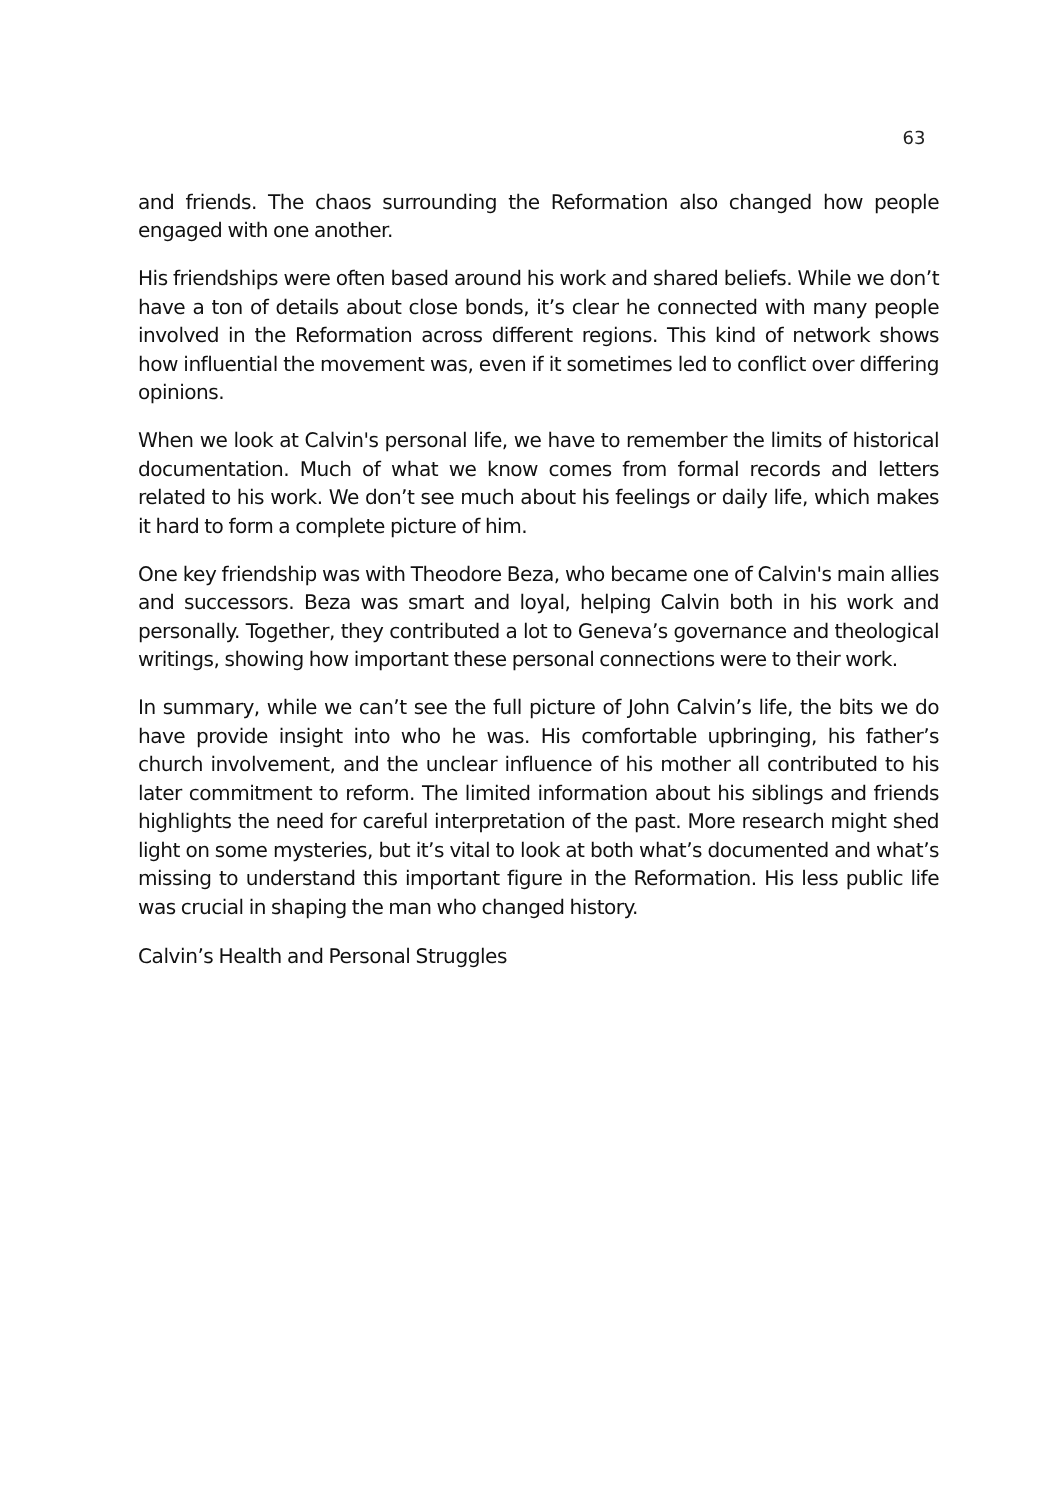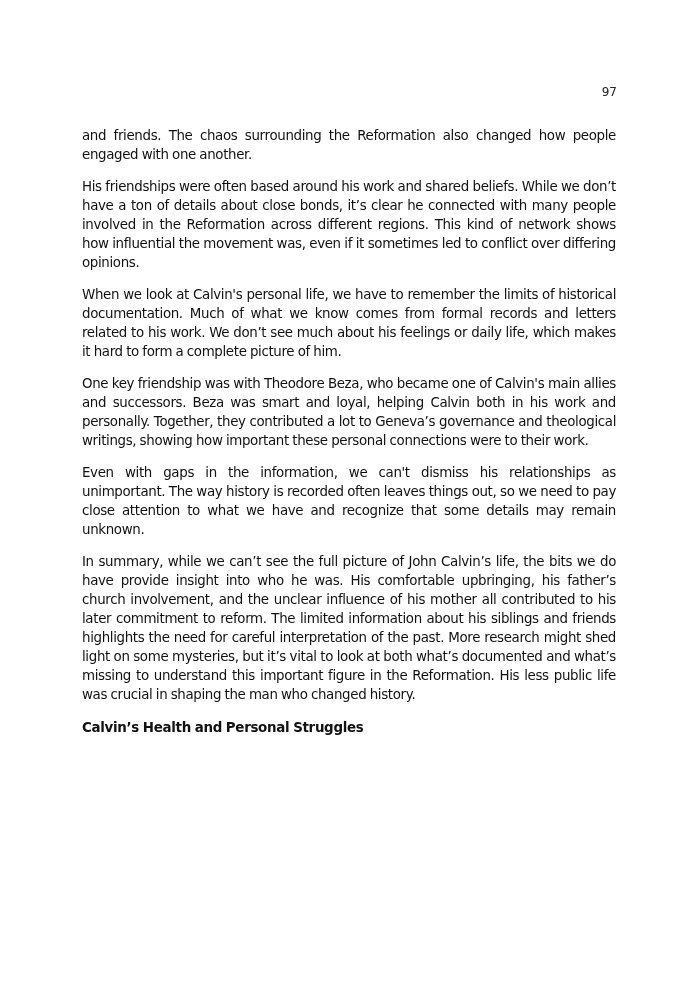--- a/index.html
+++ b/index.html
@@ -3,37 +3,36 @@
 <meta charset="utf-8">
 <style>
   html, body { margin: 0; padding: 0; background: #ffffff; }
   body { width: 699px; height: 992px; position: relative; overflow: hidden; }
   .page { position: absolute; left: 0; top: 0; width: 699px; height: 992px; background: #fff; }
   .page-number {
     position: absolute; right: 82px; top: 85px;
     font-family: "DejaVu Sans", sans-serif; font-size: 12px; color: #222;
   }
   .content {
-    position: absolute; left: 82px; top: 126px; width: 534px;
+    position: absolute; left: 92px; top: 126px; width: 534px;
     font-family: "DejaVu Sans", sans-serif; font-size: 13.4px; line-height: 19px;
     color: #111; text-align: justify; letter-spacing: -0.35px; word-spacing: -0.5px;
   }
   .content p { margin: 0 0 13px 0; }
   .heading {
-    font-family: "DejaVu Sans", sans-serif; font-weight: bold; font-size: 13.4px;
+    font-family: "DejaVu Sans", sans-serif; font-weight: normal; font-size: 13.4px;
     line-height: 19px; color: #111; margin-top: 14px; letter-spacing: -0.3px;
   }
 </style>
 </head>
 <body>
 
 <div class="page">
-  <div class="page-number">97</div>
+  <div class="page-number">63</div>
   <div class="content">
     <p>and friends. The chaos surrounding the Reformation also changed how people engaged with one another.</p>
     <p>His friendships were often based around his work and shared beliefs. While we don’t have a ton of details about close bonds, it’s clear he connected with many people involved in the Reformation across different regions. This kind of network shows how influential the movement was, even if it sometimes led to conflict over differing opinions.</p>
     <p>When we look at Calvin's personal life, we have to remember the limits of historical documentation. Much of what we know comes from formal records and letters related to his work. We don’t see much about his feelings or daily life, which makes it hard to form a complete picture of him.</p>
     <p>One key friendship was with Theodore Beza, who became one of Calvin's main allies and successors. Beza was smart and loyal, helping Calvin both in his work and personally. Together, they contributed a lot to Geneva’s governance and theological writings, showing how important these personal connections were to their work.</p>
-    <p>Even with gaps in the information, we can't dismiss his relationships as unimportant. The way history is recorded often leaves things out, so we need to pay close attention to what we have and recognize that some details may remain unknown.</p>
     <p>In summary, while we can’t see the full picture of John Calvin’s life, the bits we do have provide insight into who he was. His comfortable upbringing, his father’s church involvement, and the unclear influence of his mother all contributed to his later commitment to reform. The limited information about his siblings and friends highlights the need for careful interpretation of the past. More research might shed light on some mysteries, but it’s vital to look at both what’s documented and what’s missing to understand this important figure in the Reformation. His less public life was crucial in shaping the man who changed history.</p>
     <div class="heading">Calvin’s Health and Personal Struggles</div>
   </div>
 </div>
 
 </body></html>

